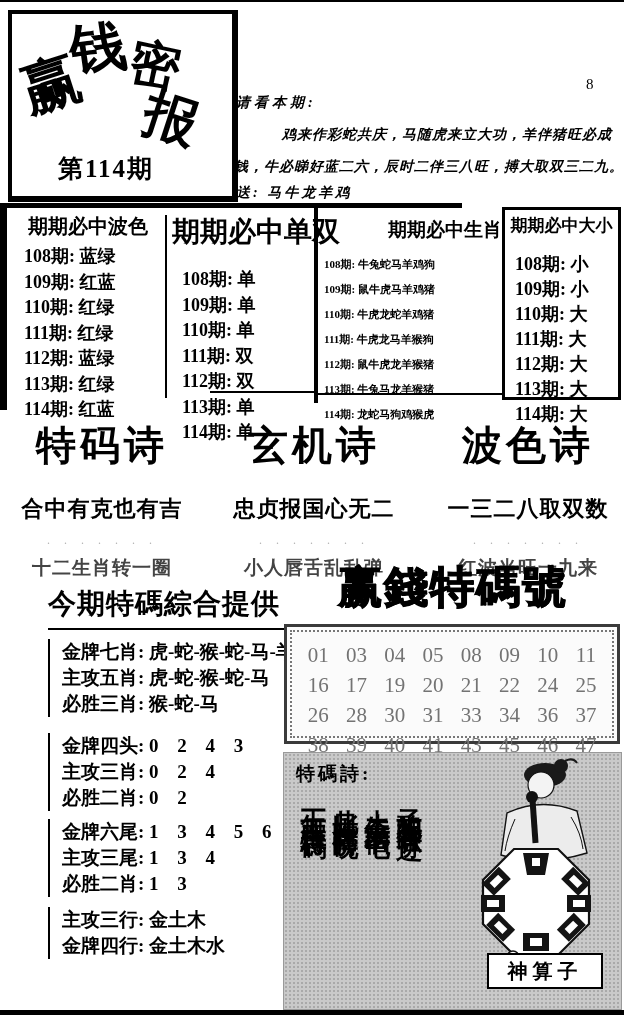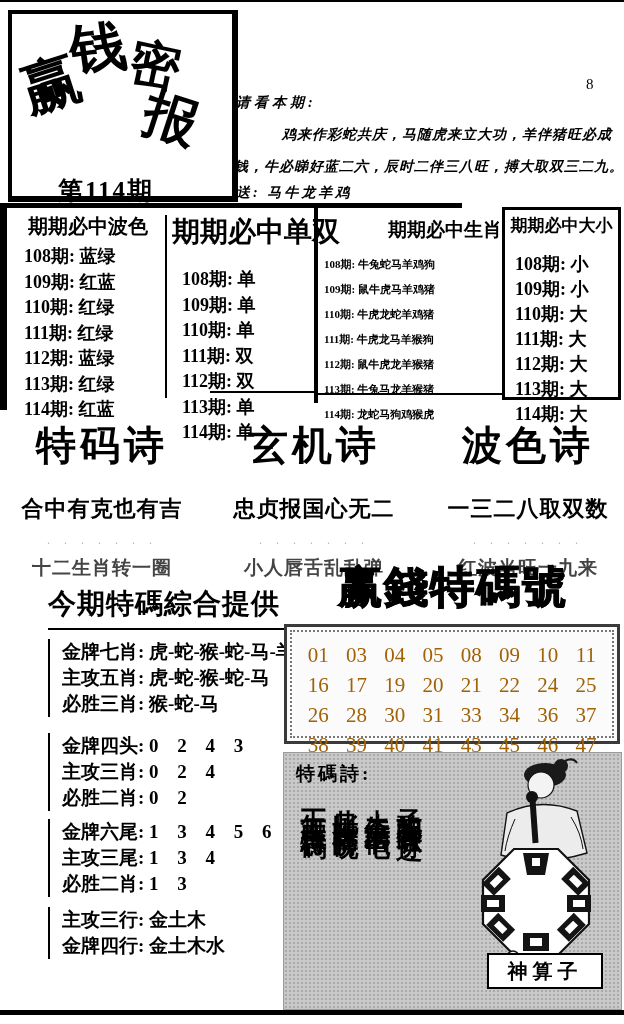--- a/index.html
+++ b/index.html
@@ -8,21 +8,21 @@
   .bar{position:absolute;background:#000;}
 
   
   #logo-box{position:absolute;left:8px;top:10px;width:220px;height:182px;background:#fff;
             border:4px solid #000;border-right-width:6px;border-bottom-width:6px;}
   .logo-ch{position:absolute;font-weight:900;font-family:"Liberation Serif",serif;line-height:1;}
   .lc0{left:10px;top:42px;font-size:58px;transform:rotate(-18deg);}
   .lc1{left:58px;top:6px;font-size:56px;transform:rotate(-8deg);}
   .lc2{left:118px;top:26px;font-size:50px;transform:rotate(12deg);}
   .lc3{left:132px;top:78px;font-size:54px;transform:rotate(18deg);}
-  #issue-no{position:absolute;left:46px;top:160px;font-size:25px;font-weight:bold;letter-spacing:2px;}
+  #issue-no{position:absolute;left:46px;top:138px;font-size:25px;font-weight:bold;letter-spacing:2px;}
   #page-number{position:absolute;left:586px;top:76px;font-size:15px;}
 
   
   .hand{position:absolute;font-style:italic;font-weight:bold;font-size:14px;letter-spacing:1px;white-space:nowrap;}
   #intro-lead{left:236px;top:94px;letter-spacing:4px;}
   #intro-l1{left:282px;top:126px;}
   #intro-l2{left:234px;top:158px;}
   #intro-gift{left:236px;top:184px;letter-spacing:3px;}
 
   
@@ -63,21 +63,21 @@
   .tip-num{letter-spacing:7px;}
 
   
   #special-title{position:absolute;left:283px;top:558px;width:340px;text-align:center;
                  font-size:44px;font-weight:900;letter-spacing:2px;white-space:nowrap;
                  -webkit-text-stroke:1.2px #000;text-shadow:1px 0 0 #000;}
   #number-box{position:absolute;left:284px;top:624px;width:336px;height:120px;box-sizing:border-box;
               border:3px solid #3a3a3a;outline:2px dotted #777;outline-offset:-8px;background:#fbfbfb;}
   #number-grid{display:grid;grid-template-columns:repeat(8,1fr);row-gap:5px;
                padding:16px 12px 10px 12px;text-align:center;}
-  .num-cell{font-size:21px;color:#a16207;font-weight:500;}
+  .num-cell{font-size:21px;color:#737373;font-weight:500;}
 
   
   #gray-box{position:absolute;left:283px;top:752px;width:339px;height:258px;box-sizing:border-box;
             background:#c9c9c9;border:1px solid #9a9a9a;
             background-image:radial-gradient(#a9a9a9 1px,transparent 1px);background-size:4px 4px;}
   #oracle-label{position:absolute;left:12px;top:8px;font-size:19px;font-weight:900;letter-spacing:3px;}
   #oracle-poem{position:absolute;left:10px;top:36px;height:214px;writing-mode:vertical-rl;}
   .oracle-line{font-size:26px;font-weight:900;letter-spacing:4px;margin:0 6px;line-height:1;white-space:nowrap;}
   #deity{position:absolute;right:4px;top:4px;width:162px;height:212px;}
   #deity-label{position:absolute;right:18px;bottom:20px;width:112px;height:32px;background:#fff;

